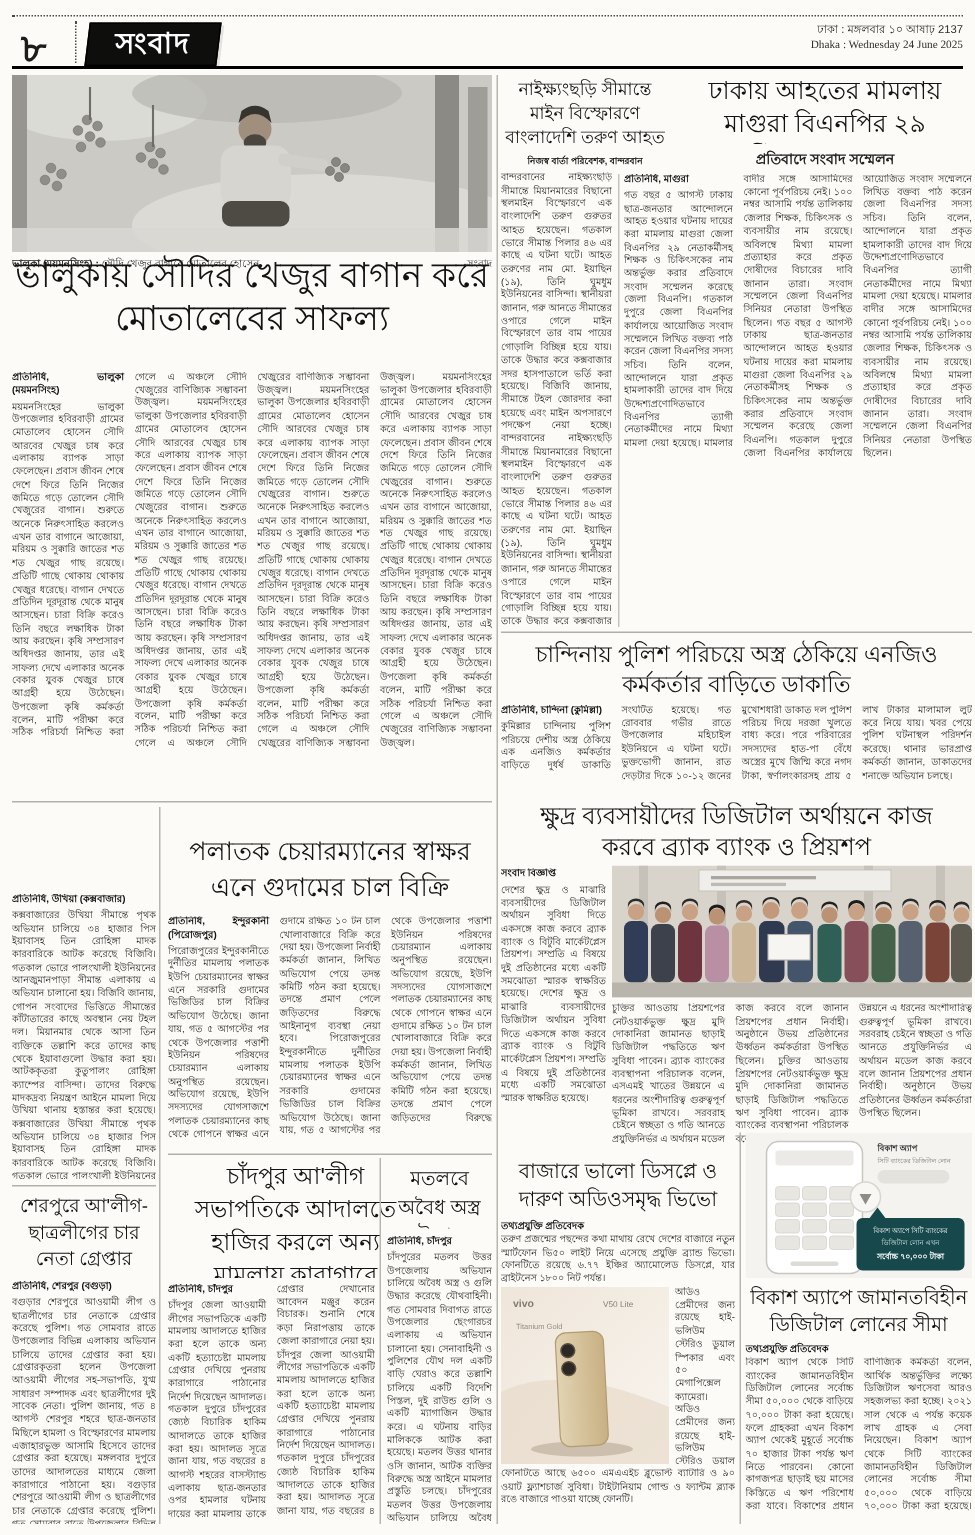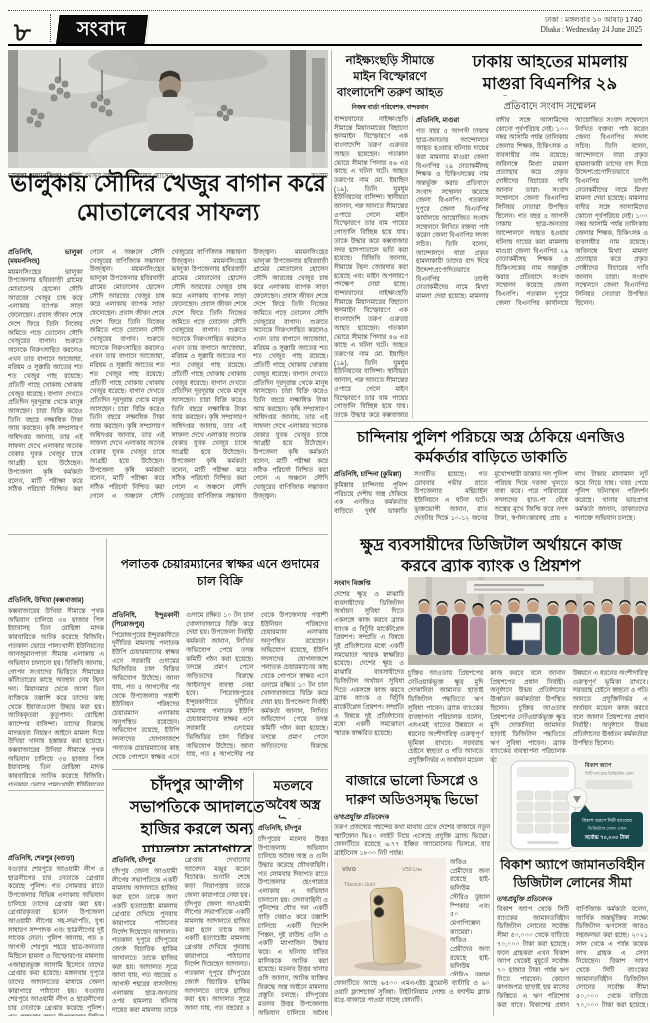--- a/index.html
+++ b/index.html
@@ -1,19 +1,19 @@
 <!DOCTYPE html>
 <html lang="bn"><head>
 <meta charset="utf-8">
 <style>
   html,body{margin:0;padding:0;background:#e9e7e2;}
   .page{position:relative;width:650px;height:1023px;margin:0 auto;background:#fcfbf8;
         font-family:"Liberation Sans",sans-serif;color:#1c1c1c;overflow:hidden;}
   .abs{position:absolute;}
-  .hl{font-weight:bold;text-align:center;color:#121212;overflow:hidden;}
+  .hl{font-weight:normal;text-align:center;color:#121212;overflow:hidden;}
   .body{font-size:6.4px;line-height:1.36;text-align:justify;overflow:hidden;color:#2a2a28;}
   .byline{display:block;font-weight:bold;font-size:6.5px;margin-bottom:2px;color:#111;}
   .byline-solo{font-weight:bold;font-size:6.5px;color:#111;overflow:hidden;}
   .c2{column-count:2;column-gap:7px;}
   .c3{column-count:3;column-gap:7px;}
   .c4{column-count:4;column-gap:7px;}
   .vrule{border-left:1px solid #b9b6af;width:0;}
   .hrule{border-top:1px solid #b3b0a9;height:0;}
   .caption{font-size:6.8px;color:#222;}
   .caption b{font-weight:bold;}
@@ -33,21 +33,21 @@
 
 <div class="page">
 
   <div class="abs dotted" style="left:8px;top:10px;width:634px;"></div>
   <div class="abs pagenum" style="left:14px;top:12px;width:32px;">৮</div>
   <div class="abs" style="left:50px;top:14px;height:28px;border-left:1.5px dotted #4a4a46;"></div>
   <div class="abs logo" style="left:58px;top:15px;width:86px;height:27px;">
     <span>সংবাদ</span>
   </div>
   <div class="abs dateblock" style="left:440px;top:15px;width:202px;">
-    <div>ঢাকা : মঙ্গলবার ১০ আষাঢ় 1740</div>
+    <div>ঢাকা : মঙ্গলবার ১০ আষাঢ় 2137</div>
     <div class="date-en">Dhaka : Wednesday 24 June 2025</div>
   </div>
   <div class="abs headrule" style="left:8px;top:44px;width:634px;"></div>
 
   <svg class="abs" style="left:8px;top:50px;" width="320" height="118" viewBox="0 0 320 118">
     <rect width="320" height="118" fill="#cbcac5"></rect>
     <ellipse cx="60" cy="18" rx="70" ry="26" fill="#dededa" opacity="0.8"></ellipse>
     <ellipse cx="210" cy="100" rx="130" ry="34" fill="#dbdad5"></ellipse>
     <ellipse cx="170" cy="12" rx="90" ry="20" fill="#b7b6b1" opacity="0.7"></ellipse>
     <rect x="282" y="0" width="16" height="118" fill="#8b8a84"></rect>
@@ -98,28 +98,29 @@
     <span>ময়মনসিংহের ভালুকা উপজেলার হবিরবাড়ী গ্রামের মোতালেব হোসেন সৌদি আরবের খেজুর চাষ করে এলাকায় ব্যাপক সাড়া ফেলেছেন। প্রবাস জীবন শেষে দেশে ফিরে তিনি নিজের জমিতে গড়ে তোলেন সৌদি খেজুরের বাগান। শুরুতে অনেকে নিরুৎসাহিত করলেও এখন তার বাগানে আজোয়া, মরিয়ম ও সুক্কারি জাতের শত শত খেজুর গাছ রয়েছে। প্রতিটি গাছে থোকায় থোকায় খেজুর ধরেছে। বাগান দেখতে প্রতিদিন দূরদূরান্ত থেকে মানুষ আসছেন। চারা বিক্রি করেও তিনি বছরে লক্ষাধিক টাকা আয় করছেন। কৃষি সম্প্রসারণ অধিদপ্তর জানায়, তার এই সাফল্য দেখে এলাকার অনেক বেকার যুবক খেজুর চাষে আগ্রহী হয়ে উঠেছেন। উপজেলা কৃষি কর্মকর্তা বলেন, মাটি পরীক্ষা করে সঠিক পরিচর্যা নিশ্চিত করা গেলে এ অঞ্চলে সৌদি খেজুরের বাণিজ্যিক সম্ভাবনা উজ্জ্বল। ময়মনসিংহের ভালুকা উপজেলার হবিরবাড়ী গ্রামের মোতালেব হোসেন সৌদি আরবের খেজুর চাষ করে এলাকায় ব্যাপক সাড়া ফেলেছেন। প্রবাস জীবন শেষে দেশে ফিরে তিনি নিজের জমিতে গড়ে তোলেন সৌদি খেজুরের বাগান। শুরুতে অনেকে নিরুৎসাহিত করলেও এখন তার বাগানে আজোয়া, মরিয়ম ও সুক্কারি জাতের শত শত খেজুর গাছ রয়েছে। প্রতিটি গাছে থোকায় থোকায় খেজুর ধরেছে। বাগান দেখতে প্রতিদিন দূরদূরান্ত থেকে মানুষ আসছেন। চারা বিক্রি করেও তিনি বছরে লক্ষাধিক টাকা আয় করছেন। কৃষি সম্প্রসারণ অধিদপ্তর জানায়, তার এই সাফল্য দেখে এলাকার অনেক বেকার যুবক খেজুর চাষে আগ্রহী হয়ে উঠেছেন। উপজেলা কৃষি কর্মকর্তা বলেন, মাটি পরীক্ষা করে সঠিক পরিচর্যা নিশ্চিত করা গেলে এ অঞ্চলে সৌদি খেজুরের বাণিজ্যিক সম্ভাবনা উজ্জ্বল। ময়মনসিংহের ভালুকা উপজেলার হবিরবাড়ী গ্রামের মোতালেব হোসেন সৌদি আরবের খেজুর চাষ করে এলাকায় ব্যাপক সাড়া ফেলেছেন। প্রবাস জীবন শেষে দেশে ফিরে তিনি নিজের জমিতে গড়ে তোলেন সৌদি খেজুরের বাগান। শুরুতে অনেকে নিরুৎসাহিত করলেও এখন তার বাগানে আজোয়া, মরিয়ম ও সুক্কারি জাতের শত শত খেজুর গাছ রয়েছে। প্রতিটি গাছে থোকায় থোকায় খেজুর ধরেছে। বাগান দেখতে প্রতিদিন দূরদূরান্ত থেকে মানুষ আসছেন। চারা বিক্রি করেও তিনি বছরে লক্ষাধিক টাকা আয় করছেন। কৃষি সম্প্রসারণ অধিদপ্তর জানায়, তার এই সাফল্য দেখে এলাকার অনেক বেকার যুবক খেজুর চাষে আগ্রহী হয়ে উঠেছেন। উপজেলা কৃষি কর্মকর্তা বলেন, মাটি পরীক্ষা করে সঠিক পরিচর্যা নিশ্চিত করা গেলে এ অঞ্চলে সৌদি খেজুরের বাণিজ্যিক সম্ভাবনা উজ্জ্বল। ময়মনসিংহের ভালুকা উপজেলার হবিরবাড়ী গ্রামের মোতালেব হোসেন সৌদি আরবের খেজুর চাষ করে এলাকায় ব্যাপক সাড়া ফেলেছেন। প্রবাস জীবন শেষে দেশে ফিরে তিনি নিজের জমিতে গড়ে তোলেন সৌদি খেজুরের বাগান। শুরুতে অনেকে নিরুৎসাহিত করলেও এখন তার বাগানে আজোয়া, মরিয়ম ও সুক্কারি জাতের শত শত খেজুর গাছ রয়েছে। প্রতিটি গাছে থোকায় থোকায় খেজুর ধরেছে। বাগান দেখতে প্রতিদিন দূরদূরান্ত থেকে মানুষ আসছেন। চারা বিক্রি করেও তিনি বছরে লক্ষাধিক টাকা আয় করছেন। কৃষি সম্প্রসারণ অধিদপ্তর জানায়, তার এই সাফল্য দেখে এলাকার অনেক বেকার যুবক খেজুর চাষে আগ্রহী হয়ে উঠেছেন। উপজেলা কৃষি কর্মকর্তা বলেন, মাটি পরীক্ষা করে সঠিক পরিচর্যা নিশ্চিত করা গেলে এ অঞ্চলে সৌদি খেজুরের বাণিজ্যিক সম্ভাবনা উজ্জ্বল।</span>
   </div>
   <div class="abs hrule" style="left:8px;top:534px;width:320px;"></div>
 
   <div class="abs body" style="left:8px;top:596px;width:96px;height:190px;">
     <span class="byline">প্রতিনিধি, উখিয়া (কক্সবাজার)</span>
     <span>কক্সবাজারের উখিয়া সীমান্তে পৃথক অভিযান চালিয়ে ৩৪ হাজার পিস ইয়াবাসহ তিন রোহিঙ্গা মাদক কারবারিকে আটক করেছে বিজিবি। গতকাল ভোরে পালংখালী ইউনিয়নের আনজুমানপাড়া সীমান্ত এলাকায় এ অভিযান চালানো হয়। বিজিবি জানায়, গোপন সংবাদের ভিত্তিতে সীমান্তের কাঁটাতারের কাছে অবস্থান নেয় টহল দল। মিয়ানমার থেকে আসা তিন ব্যক্তিকে তল্লাশি করে তাদের কাছ থেকে ইয়াবাগুলো উদ্ধার করা হয়। আটককৃতরা কুতুপালং রোহিঙ্গা ক্যাম্পের বাসিন্দা। তাদের বিরুদ্ধে মাদকদ্রব্য নিয়ন্ত্রণ আইনে মামলা দিয়ে উখিয়া থানায় হস্তান্তর করা হয়েছে। কক্সবাজারের উখিয়া সীমান্তে পৃথক অভিযান চালিয়ে ৩৪ হাজার পিস ইয়াবাসহ তিন রোহিঙ্গা মাদক কারবারিকে আটক করেছে বিজিবি। গতকাল ভোরে পালংখালী ইউনিয়নের আনজুমানপাড়া সীমান্ত এলাকায় এ অভিযান চালানো হয়। বিজিবি জানায়, গোপন সংবাদের ভিত্তিতে সীমান্তের কাঁটাতারের কাছে অবস্থান নেয় টহল দল। মিয়ানমার থেকে আসা তিন ব্যক্তিকে তল্লাশি করে তাদের কাছ থেকে ইয়াবাগুলো উদ্ধার করা হয়। আটককৃতরা কুতুপালং রোহিঙ্গা ক্যাম্পের বাসিন্দা। তাদের বিরুদ্ধে মাদকদ্রব্য নিয়ন্ত্রণ আইনে মামলা দিয়ে উখিয়া থানায় হস্তান্তর করা হয়েছে।</span>
   </div>
   <div class="abs hrule" style="left:8px;top:790px;width:96px;"></div>
 
+  <div class="abs hl" style="left:8px;top:796px;width:96px;height:54px;font-size:12.5px;line-height:1.4;">শেরপুরে আ'লীগ-ছাত্রলীগের চার নেতা গ্রেপ্তার</div>
   <div class="abs body" style="left:8px;top:854px;width:96px;height:162px;">
     <span class="byline">প্রতিনিধি, শেরপুর (বগুড়া)</span>
     <span>বগুড়ার শেরপুরে আওয়ামী লীগ ও ছাত্রলীগের চার নেতাকে গ্রেপ্তার করেছে পুলিশ। গত সোমবার রাতে উপজেলার বিভিন্ন এলাকায় অভিযান চালিয়ে তাদের গ্রেপ্তার করা হয়। গ্রেপ্তারকৃতরা হলেন উপজেলা আওয়ামী লীগের সহ-সভাপতি, যুগ্ম সাধারণ সম্পাদক এবং ছাত্রলীগের দুই সাবেক নেতা। পুলিশ জানায়, গত ৪ আগস্ট শেরপুর শহরে ছাত্র-জনতার মিছিলে হামলা ও বিস্ফোরণের মামলায় এজাহারভুক্ত আসামি হিসেবে তাদের গ্রেপ্তার করা হয়েছে। মঙ্গলবার দুপুরে তাদের আদালতের মাধ্যমে জেলা কারাগারে পাঠানো হয়। বগুড়ার শেরপুরে আওয়ামী লীগ ও ছাত্রলীগের চার নেতাকে গ্রেপ্তার করেছে পুলিশ। গত সোমবার রাতে উপজেলার বিভিন্ন এলাকায় অভিযান চালিয়ে তাদের গ্রেপ্তার করা হয়। গ্রেপ্তারকৃতরা হলেন উপজেলা আওয়ামী লীগের সহ-সভাপতি, যুগ্ম সাধারণ সম্পাদক এবং ছাত্রলীগের দুই সাবেক নেতা। পুলিশ জানায়, গত ৪ আগস্ট শেরপুর শহরে ছাত্র-জনতার মিছিলে হামলা ও বিস্ফোরণের মামলায় এজাহারভুক্ত আসামি হিসেবে তাদের গ্রেপ্তার করা হয়েছে। মঙ্গলবার দুপুরে তাদের আদালতের মাধ্যমে জেলা কারাগারে পাঠানো হয়।</span>
   </div>
 
   <div class="abs vrule" style="left:106px;top:538px;height:478px;"></div>
 
-  <div class="abs hl" style="left:112px;top:556px;width:216px;height:50px;font-size:12px;line-height:1.4;">পলাতক চেয়ারম্যানের স্বাক্ষর এনে গুদামের চাল বিক্রি</div>
+  <div class="abs hl" style="left:112px;top:556px;width:216px;height:50px;font-size:17px;line-height:1.4;">পলাতক চেয়ারম্যানের স্বাক্ষর এনে গুদামের চাল বিক্রি</div>
   <div class="abs body c3" style="left:112px;top:611px;width:216px;height:154px;">
     <span class="byline">প্রতিনিধি, ইন্দুরকানী (পিরোজপুর)</span>
     <span>পিরোজপুরের ইন্দুরকানীতে দুর্নীতির মামলায় পলাতক ইউপি চেয়ারম্যানের স্বাক্ষর এনে সরকারি গুদামের ভিজিডির চাল বিক্রির অভিযোগ উঠেছে। জানা যায়, গত ৫ আগস্টের পর থেকে উপজেলার পত্তাশী ইউনিয়ন পরিষদের চেয়ারম্যান এলাকায় অনুপস্থিত রয়েছেন। অভিযোগ রয়েছে, ইউপি সদস্যদের যোগসাজশে পলাতক চেয়ারম্যানের কাছ থেকে গোপনে স্বাক্ষর এনে গুদামে রক্ষিত ১০ টন চাল খোলাবাজারে বিক্রি করে দেয়া হয়। উপজেলা নির্বাহী কর্মকর্তা জানান, লিখিত অভিযোগ পেয়ে তদন্ত কমিটি গঠন করা হয়েছে। তদন্তে প্রমাণ পেলে জড়িতদের বিরুদ্ধে আইনানুগ ব্যবস্থা নেয়া হবে। পিরোজপুরের ইন্দুরকানীতে দুর্নীতির মামলায় পলাতক ইউপি চেয়ারম্যানের স্বাক্ষর এনে সরকারি গুদামের ভিজিডির চাল বিক্রির অভিযোগ উঠেছে। জানা যায়, গত ৫ আগস্টের পর থেকে উপজেলার পত্তাশী ইউনিয়ন পরিষদের চেয়ারম্যান এলাকায় অনুপস্থিত রয়েছেন। অভিযোগ রয়েছে, ইউপি সদস্যদের যোগসাজশে পলাতক চেয়ারম্যানের কাছ থেকে গোপনে স্বাক্ষর এনে গুদামে রক্ষিত ১০ টন চাল খোলাবাজারে বিক্রি করে দেয়া হয়। উপজেলা নির্বাহী কর্মকর্তা জানান, লিখিত অভিযোগ পেয়ে তদন্ত কমিটি গঠন করা হয়েছে। তদন্তে প্রমাণ পেলে জড়িতদের বিরুদ্ধে আইনানুগ ব্যবস্থা নেয়া হবে।</span>
   </div>
   <div class="abs hrule" style="left:112px;top:769px;width:216px;"></div>
 
   <div class="abs hl" style="left:112px;top:774px;width:138px;height:78px;font-size:15.5px;line-height:1.42;margin-left:16px;">চাঁদপুর আ'লীগ সভাপতিকে আদালতে হাজির করলে অন্য মামলায় কারাগারে</div>
   <div class="abs body c2" style="left:112px;top:856px;width:138px;height:160px;">
     <span class="byline">প্রতিনিধি, চাঁদপুর</span>
     <span>চাঁদপুর জেলা আওয়ামী লীগের সভাপতিকে একটি মামলায় আদালতে হাজির করা হলে তাকে অন্য একটি হত্যাচেষ্টা মামলায় গ্রেপ্তার দেখিয়ে পুনরায় কারাগারে পাঠানোর নির্দেশ দিয়েছেন আদালত। গতকাল দুপুরে চাঁদপুরের জ্যেষ্ঠ বিচারিক হাকিম আদালতে তাকে হাজির করা হয়। আদালত সূত্রে জানা যায়, গত বছরের ৪ আগস্ট শহরের বাসস্ট্যান্ড এলাকায় ছাত্র-জনতার ওপর হামলার ঘটনায় দায়ের করা মামলায় তাকে গ্রেপ্তার দেখানোর আবেদন মঞ্জুর করেন বিচারক। শুনানি শেষে কড়া নিরাপত্তায় তাকে জেলা কারাগারে নেয়া হয়। চাঁদপুর জেলা আওয়ামী লীগের সভাপতিকে একটি মামলায় আদালতে হাজির করা হলে তাকে অন্য একটি হত্যাচেষ্টা মামলায় গ্রেপ্তার দেখিয়ে পুনরায় কারাগারে পাঠানোর নির্দেশ দিয়েছেন আদালত। গতকাল দুপুরে চাঁদপুরের জ্যেষ্ঠ বিচারিক হাকিম আদালতে তাকে হাজির করা হয়। আদালত সূত্রে জানা যায়, গত বছরের ৪ আগস্ট শহরের বাসস্ট্যান্ড এলাকায় ছাত্র-জনতার ওপর হামলার ঘটনায় দায়ের করা মামলায় তাকে গ্রেপ্তার দেখানোর আবেদন মঞ্জুর করেন বিচারক। শুনানি শেষে কড়া নিরাপত্তায় তাকে জেলা কারাগারে নেয়া হয়।</span>
@@ -135,21 +136,21 @@
   <div class="abs vrule" style="left:331px;top:50px;height:966px;"></div>
 
   <div class="abs hl" style="left:334px;top:52px;width:112px;height:48px;font-size:11.5px;line-height:1.4;">নাইক্ষ্যংছড়ি সীমান্তে মাইন বিস্ফোরণে বাংলাদেশি তরুণ আহত</div>
   <div class="abs byline-solo" style="left:334px;top:102px;width:112px;height:10px;text-align:center;font-size:6px;">নিজস্ব বার্তা পরিবেশক, বান্দরবান</div>
   <div class="abs body" style="left:334px;top:115px;width:74px;height:303px;">
     <span>বান্দরবানের নাইক্ষ্যংছড়ি সীমান্তে মিয়ানমারের বিছানো স্থলমাইন বিস্ফোরণে এক বাংলাদেশি তরুণ গুরুতর আহত হয়েছেন। গতকাল ভোরে সীমান্ত পিলার ৪৬ এর কাছে এ ঘটনা ঘটে। আহত তরুণের নাম মো. ইয়াছিন (১৯), তিনি ঘুমধুম ইউনিয়নের বাসিন্দা। স্থানীয়রা জানান, গরু আনতে সীমান্তের ওপারে গেলে মাইন বিস্ফোরণে তার বাম পায়ের গোড়ালি বিচ্ছিন্ন হয়ে যায়। তাকে উদ্ধার করে কক্সবাজার সদর হাসপাতালে ভর্তি করা হয়েছে। বিজিবি জানায়, সীমান্তে টহল জোরদার করা হয়েছে এবং মাইন অপসারণে পদক্ষেপ নেয়া হচ্ছে। বান্দরবানের নাইক্ষ্যংছড়ি সীমান্তে মিয়ানমারের বিছানো স্থলমাইন বিস্ফোরণে এক বাংলাদেশি তরুণ গুরুতর আহত হয়েছেন। গতকাল ভোরে সীমান্ত পিলার ৪৬ এর কাছে এ ঘটনা ঘটে। আহত তরুণের নাম মো. ইয়াছিন (১৯), তিনি ঘুমধুম ইউনিয়নের বাসিন্দা। স্থানীয়রা জানান, গরু আনতে সীমান্তের ওপারে গেলে মাইন বিস্ফোরণে তার বাম পায়ের গোড়ালি বিচ্ছিন্ন হয়ে যায়। তাকে উদ্ধার করে কক্সবাজার সদর হাসপাতালে ভর্তি করা হয়েছে। বিজিবি জানায়, সীমান্তে টহল জোরদার করা হয়েছে এবং মাইন অপসারণে পদক্ষেপ নেয়া হচ্ছে।</span>
   </div>
   <div class="abs vrule" style="left:412px;top:116px;height:302px;border-left-color:#c6c3bc;"></div>
 
   <div class="abs hl" style="left:452px;top:50px;width:196px;height:46px;font-size:16.5px;line-height:1.35;">ঢাকায় আহতের মামলায় মাগুরা বিএনপির ২৯ নেতাকর্মী, শিক্ষক-চিকিৎসকের নাম</div>
-  <div class="abs hl" style="left:452px;top:99px;width:196px;height:13px;font-size:9.5px;font-weight:normal;color:#222;">প্রতিবাদে সংবাদ সম্মেলন</div>
+  <div class="abs hl" style="left:452px;top:99px;width:196px;height:13px;font-size:9.5px;font-weight:bold;color:#222;">প্রতিবাদে সংবাদ সম্মেলন</div>
   <div class="abs body c3" style="left:416px;top:116px;width:232px;height:302px;">
     <span class="byline">প্রতিনিধি, মাগুরা</span>
     <span>গত বছর ৫ আগস্ট ঢাকায় ছাত্র-জনতার আন্দোলনে আহত হওয়ার ঘটনায় দায়ের করা মামলায় মাগুরা জেলা বিএনপির ২৯ নেতাকর্মীসহ শিক্ষক ও চিকিৎসকের নাম অন্তর্ভুক্ত করার প্রতিবাদে সংবাদ সম্মেলন করেছে জেলা বিএনপি। গতকাল দুপুরে জেলা বিএনপির কার্যালয়ে আয়োজিত সংবাদ সম্মেলনে লিখিত বক্তব্য পাঠ করেন জেলা বিএনপির সদস্য সচিব। তিনি বলেন, আন্দোলনে যারা প্রকৃত হামলাকারী তাদের বাদ দিয়ে উদ্দেশ্যপ্রণোদিতভাবে বিএনপির ত্যাগী নেতাকর্মীদের নামে মিথ্যা মামলা দেয়া হয়েছে। মামলার বাদীর সঙ্গে আসামিদের কোনো পূর্বপরিচয় নেই। ১০০ নম্বর আসামি পর্যন্ত তালিকায় জেলার শিক্ষক, চিকিৎসক ও ব্যবসায়ীর নাম রয়েছে। অবিলম্বে মিথ্যা মামলা প্রত্যাহার করে প্রকৃত দোষীদের বিচারের দাবি জানান তারা। সংবাদ সম্মেলনে জেলা বিএনপির সিনিয়র নেতারা উপস্থিত ছিলেন। গত বছর ৫ আগস্ট ঢাকায় ছাত্র-জনতার আন্দোলনে আহত হওয়ার ঘটনায় দায়ের করা মামলায় মাগুরা জেলা বিএনপির ২৯ নেতাকর্মীসহ শিক্ষক ও চিকিৎসকের নাম অন্তর্ভুক্ত করার প্রতিবাদে সংবাদ সম্মেলন করেছে জেলা বিএনপি। গতকাল দুপুরে জেলা বিএনপির কার্যালয়ে আয়োজিত সংবাদ সম্মেলনে লিখিত বক্তব্য পাঠ করেন জেলা বিএনপির সদস্য সচিব। তিনি বলেন, আন্দোলনে যারা প্রকৃত হামলাকারী তাদের বাদ দিয়ে উদ্দেশ্যপ্রণোদিতভাবে বিএনপির ত্যাগী নেতাকর্মীদের নামে মিথ্যা মামলা দেয়া হয়েছে। মামলার বাদীর সঙ্গে আসামিদের কোনো পূর্বপরিচয় নেই। ১০০ নম্বর আসামি পর্যন্ত তালিকায় জেলার শিক্ষক, চিকিৎসক ও ব্যবসায়ীর নাম রয়েছে। অবিলম্বে মিথ্যা মামলা প্রত্যাহার করে প্রকৃত দোষীদের বিচারের দাবি জানান তারা। সংবাদ সম্মেলনে জেলা বিএনপির সিনিয়র নেতারা উপস্থিত ছিলেন।</span>
   </div>
   <div class="abs hrule" style="left:334px;top:421px;width:314px;"></div>
 
   <div class="abs hl" style="left:348px;top:427px;width:286px;height:40px;font-size:15px;line-height:1.35;">চান্দিনায় পুলিশ পরিচয়ে অস্ত্র ঠেকিয়ে এনজিও কর্মকর্তার বাড়িতে ডাকাতি</div>
   <div class="abs body c4" style="left:334px;top:470px;width:314px;height:60px;">
     <span class="byline">প্রতিনিধি, চান্দিনা (কুমিল্লা)</span>
     <span>কুমিল্লার চান্দিনায় পুলিশ পরিচয়ে দেশীয় অস্ত্র ঠেকিয়ে এক এনজিও কর্মকর্তার বাড়িতে দুর্ধর্ষ ডাকাতি সংঘটিত হয়েছে। গত রোববার গভীর রাতে উপজেলার মহিচাইল ইউনিয়নে এ ঘটনা ঘটে। ভুক্তভোগী জানান, রাত দেড়টার দিকে ১০-১২ জনের মুখোশধারী ডাকাত দল পুলিশ পরিচয় দিয়ে দরজা খুলতে বাধ্য করে। পরে পরিবারের সদস্যদের হাত-পা বেঁধে অস্ত্রের মুখে জিম্মি করে নগদ টাকা, স্বর্ণালংকারসহ প্রায় ৫ লাখ টাকার মালামাল লুট করে নিয়ে যায়। খবর পেয়ে পুলিশ ঘটনাস্থল পরিদর্শন করেছে। থানার ভারপ্রাপ্ত কর্মকর্তা জানান, ডাকাতদের শনাক্তে অভিযান চলছে।</span>

